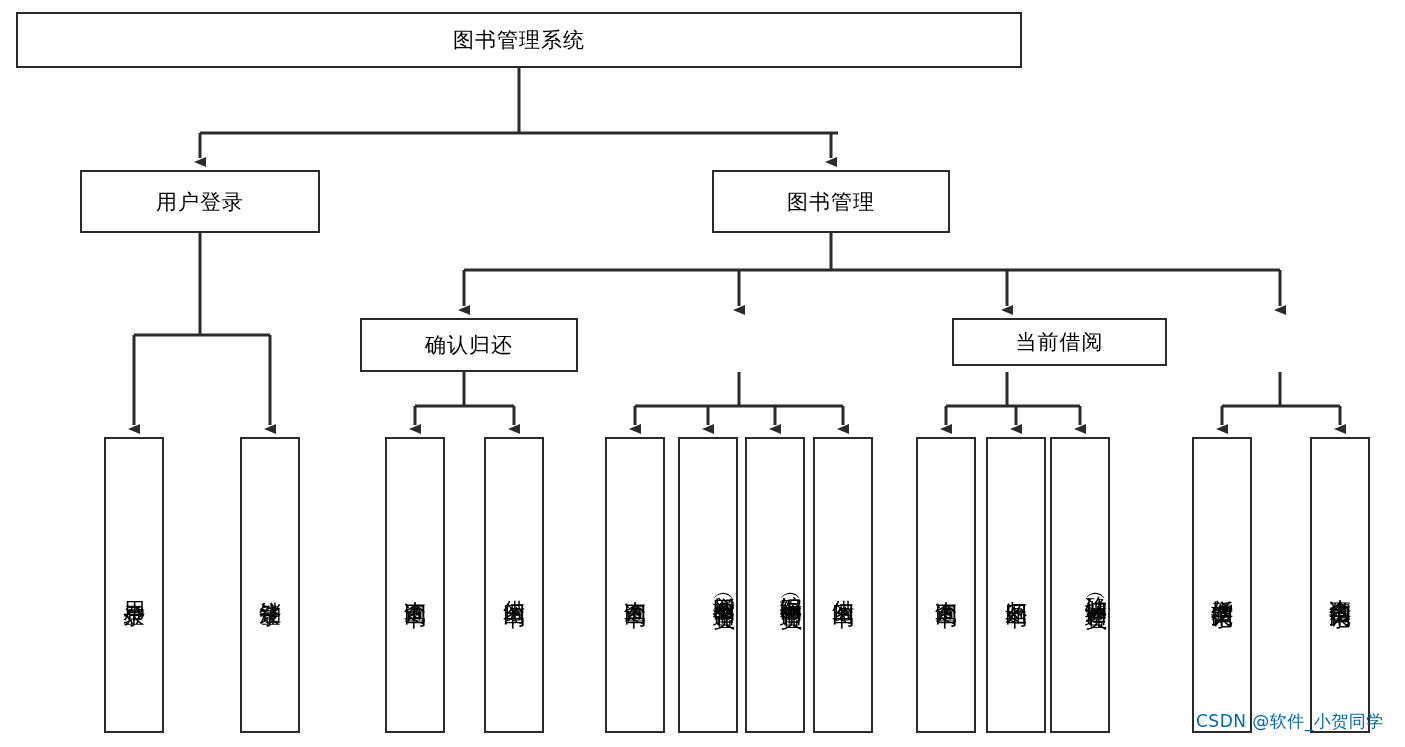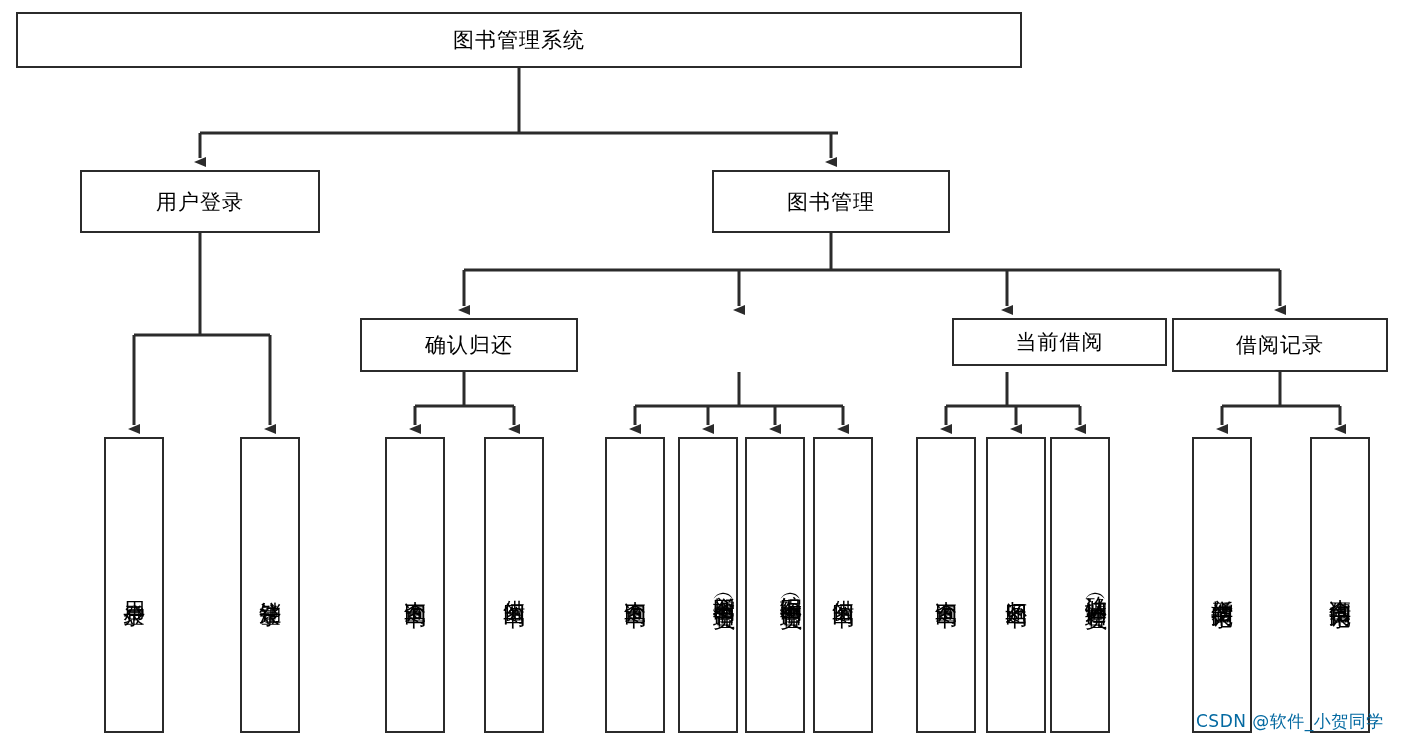--- a/index.html
+++ b/index.html
@@ -129,23 +129,20 @@
   <div class="node horiz" style="left:712px; top:170px; width:238px; height:63px;">
     <span>图书管理</span>
   </div>
 
   <div class="node horiz" style="left:360px; top:318px; width:218px; height:54px;">
     <span>确认归还</span>
   </div>
   <div class="node horiz" style="left:952px; top:318px; width:215px; height:48px;">
     <span>当前借阅</span>
   </div>
-  <div class="node horiz" style="left:1172px; top:318px; width:216px; height:54px;">
-    <span>借阅记录</span>
-  </div>
 
   <div class="node vert" style="left:104px; top:437px; width:60px; height:296px; align-items:center;">
     <span class="vtext">用户登录</span>
   </div>
   <div class="node vert" style="left:240px; top:437px; width:60px; height:296px; align-items:center;">
     <span class="vtext">注销登录</span>
   </div>
 
   <div class="node vert" style="left:385px; top:437px; width:60px; height:296px; align-items:center;">
     <span class="vtext">查询图书</span>

